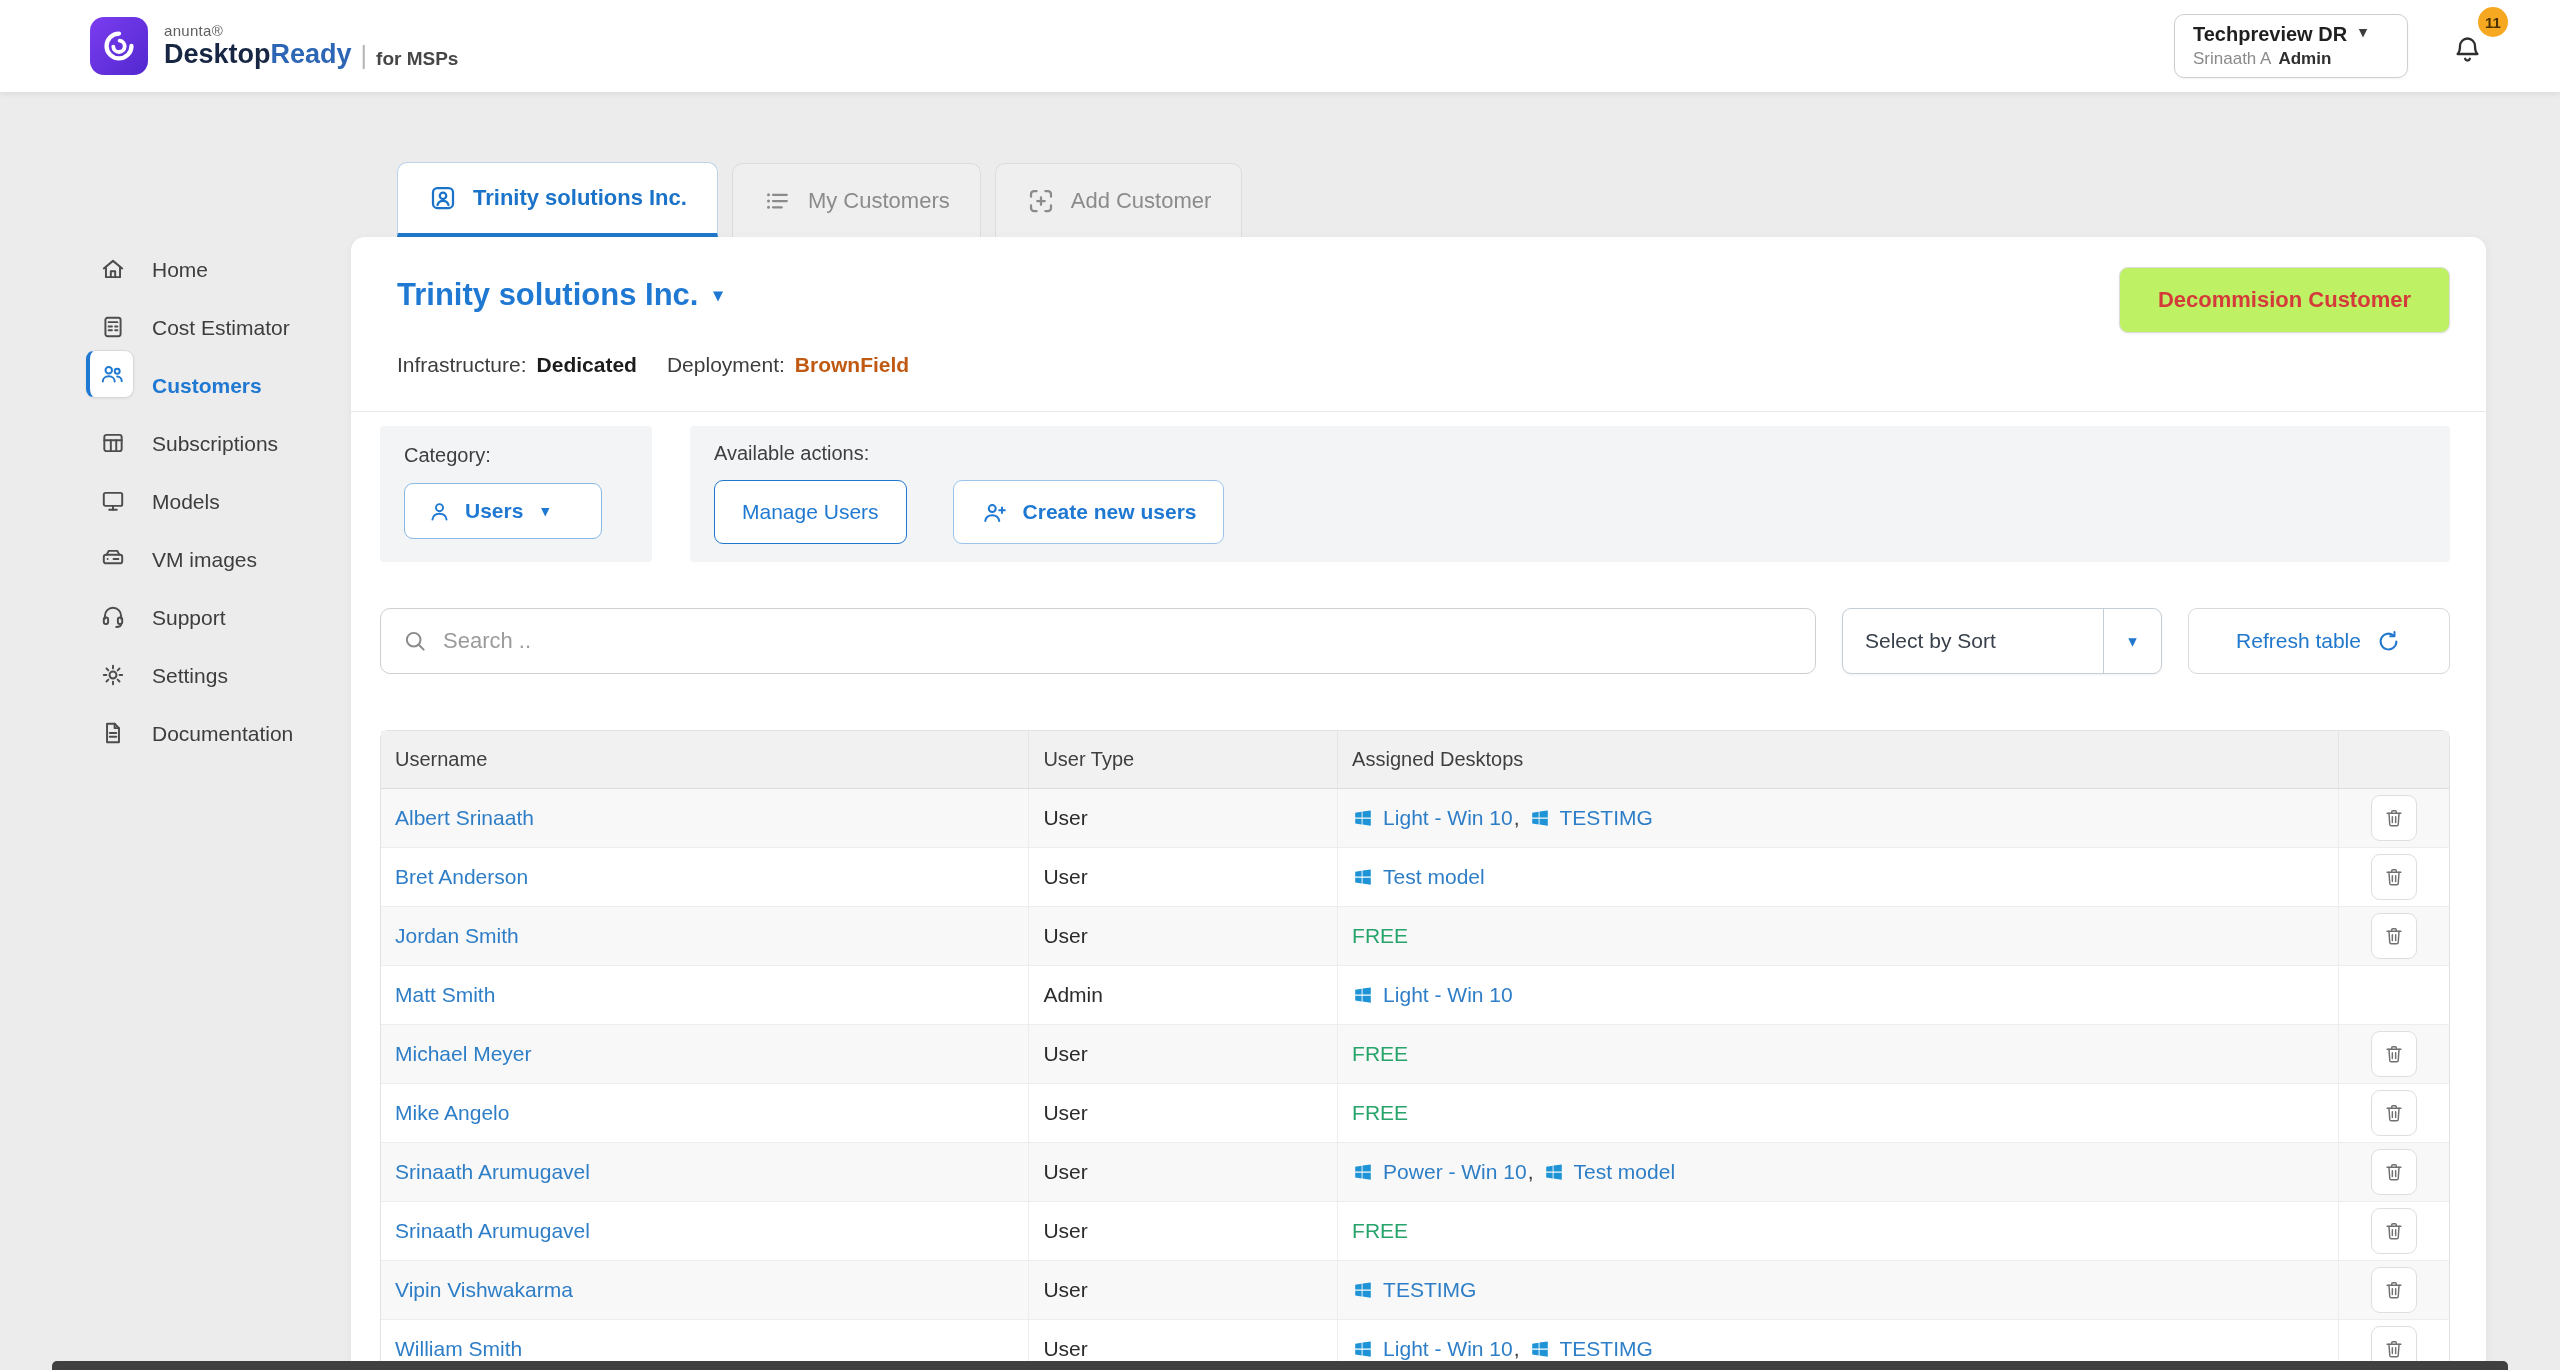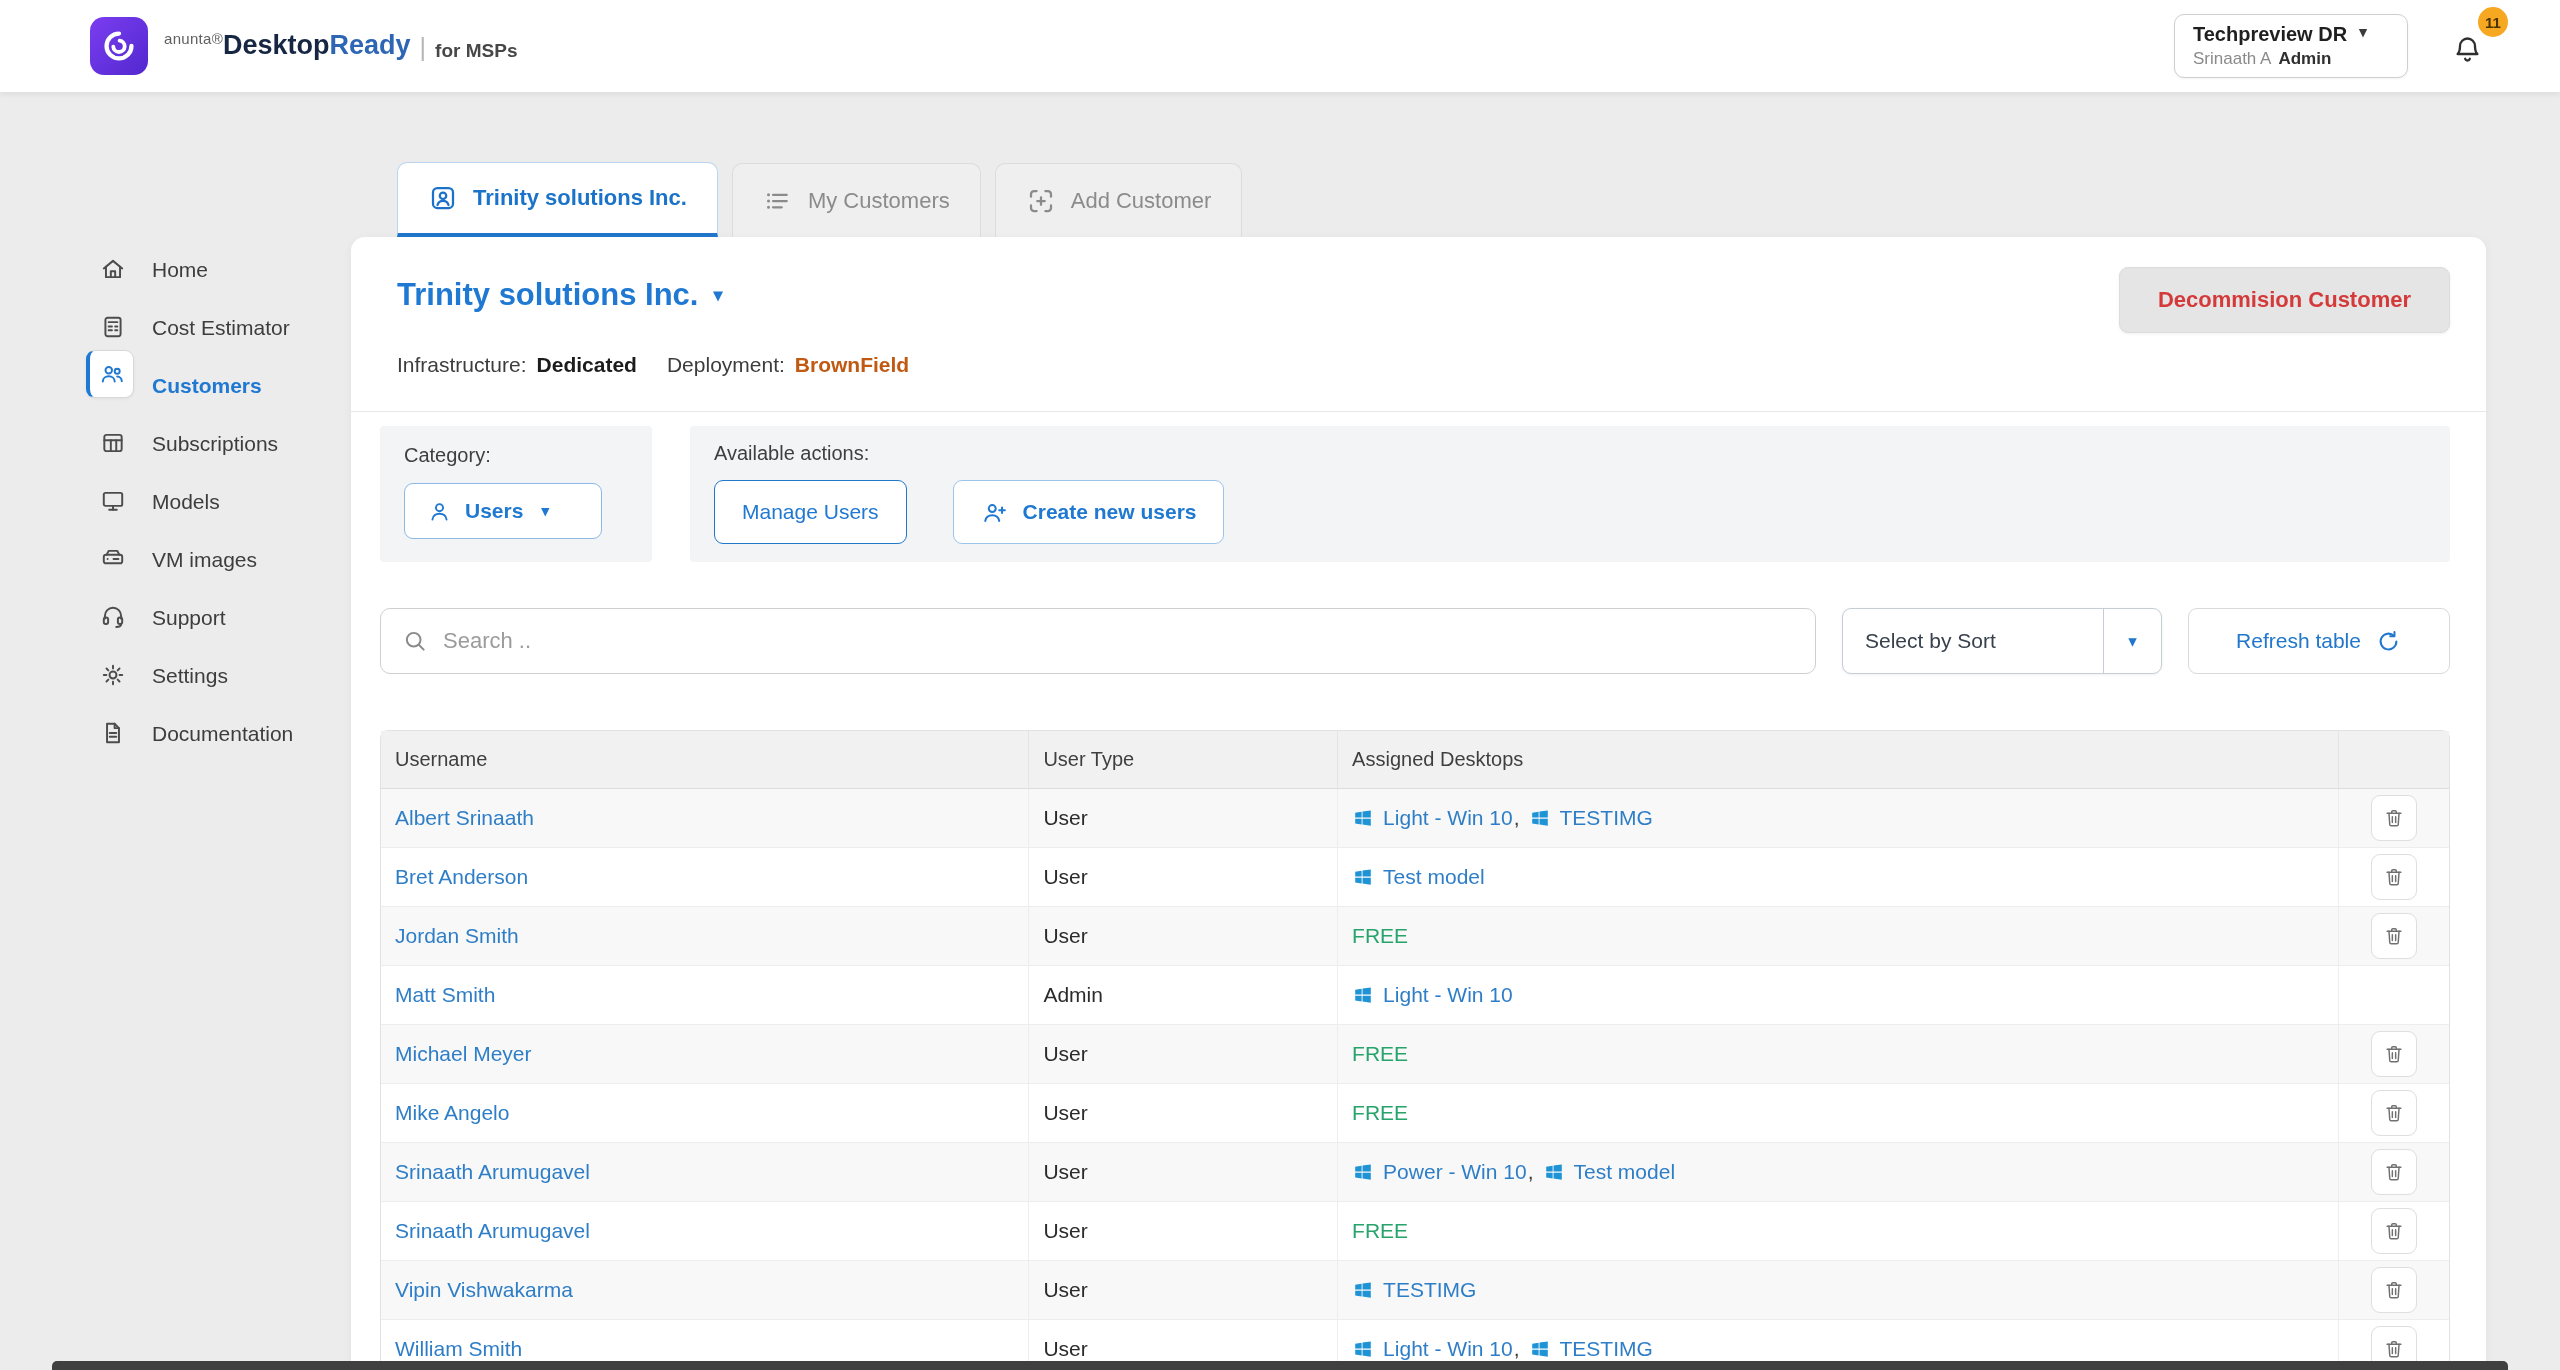--- a/index.html
+++ b/index.html
@@ -6,21 +6,21 @@
   html,body{width:2560px;height:1370px}
   body{font-family:"Liberation Sans",sans-serif;background:#ececec;overflow:hidden;position:relative;-webkit-font-smoothing:antialiased}
   a{cursor:pointer}
   button{font-family:inherit;cursor:pointer}
 
   
   .header{position:absolute;top:0;left:0;width:2560px;height:92px;background:#fff;box-shadow:0 2px 6px rgba(0,0,0,.08);display:flex;align-items:center;padding:0 64px 0 90px;z-index:30}
   .brand{display:flex;align-items:center;gap:16px}
   .brand-mark{width:58px;height:58px;border-radius:14px;background:linear-gradient(135deg,#7b3df0,#5228cf);display:flex;align-items:center;justify-content:center}
   .brand-mark svg{width:38px;height:38px}
-  .brand-text{display:flex;flex-direction:row;line-height:1.15}
+  .brand-text{display:flex;flex-direction:column;line-height:1.15}
   .brand-company{font-size:15px;color:#5f5f5f;letter-spacing:.3px}
   .brand-product{font-size:27px;font-weight:bold;display:flex;align-items:flex-end;gap:9px;white-space:nowrap}
   .bp1{color:#172642}.bp2{color:#2d66b5;margin-left:-9px}
   .brand-sep{color:#b5b5b5;font-weight:normal;font-size:25px}
   .brand-tagline{color:#474747;font-size:19px;font-weight:bold}
   .account-box{margin-left:auto;border:1px solid #cfcfcf;border-radius:10px;background:#fff;padding:8px 18px;min-width:234px;display:flex;flex-direction:column;gap:3px;box-shadow:0 1px 3px rgba(0,0,0,.05);cursor:pointer}
   .account-line1{font-size:20px;font-weight:bold;color:#1f1f1f;display:flex;align-items:flex-start;gap:12px}
   .acc-caret{color:#3c3c3c;font-size:15px}
   .account-line2{font-size:17px;color:#8a8a8a;display:flex;gap:7px}
   .account-line2 b{color:#2f2f2f}
@@ -43,21 +43,21 @@
   .tabs{display:flex;align-items:flex-end;gap:14px;padding-left:47px;margin-top:70px}
   .tab{display:flex;align-items:center;gap:15px;height:74px;padding:0 30px;font-size:22px;color:#8b8b8b;background:#efefef;border:1px solid #dcdcdc;border-bottom:none;border-radius:10px 10px 0 0;white-space:nowrap}
   .tab-icon{display:flex;color:#8b8b8b}
   .tab-icon svg{width:30px;height:30px}
   .tab.active{background:#fff;color:#1a73c8;font-weight:bold;border:1px solid #b9d4ec;border-bottom:4px solid #2077cb;height:75px}
   .tab.active .tab-icon{color:#1a73c8}
   .card{margin:0 74px 0 1px;background:#fff;border-radius:14px;box-shadow:0 2px 10px rgba(0,0,0,.05);padding:30px 36px 0 29px;min-height:1045px;position:relative}
   .title-row{display:flex;align-items:flex-start;justify-content:space-between;padding-left:17px}
   .customer-title{font-size:31px;color:#1f78d1;font-weight:bold;display:flex;align-items:center;gap:15px;margin-top:10px;cursor:pointer}
   .title-caret{font-size:18px;color:#1f78d1}
-  .decommission-btn{background:#e5e5e5;border:1px solid #dcdcdc;border-radius:9px;color:#d43a3a;font-weight:bold;font-size:22px;padding:0 38px;height:66px;box-shadow:0 1px 3px rgba(0,0,0,.06)}
+  .decommission-btn{background:#bef264;border:1px solid #dcdcdc;border-radius:9px;color:#d43a3a;font-weight:bold;font-size:22px;padding:0 38px;height:66px;box-shadow:0 1px 3px rgba(0,0,0,.06)}
   .meta-row{display:flex;align-items:center;gap:10px;font-size:21px;color:#3d3d3d;margin-top:20px;padding-left:17px}
   .meta-value{color:#1c1c1c;margin-right:20px;font-weight:bold}
   .brownfield{color:#c05a12}
   .divider{border-top:1px solid #e8e8e8;margin:34px -36px 0 -29px}
 
   
   .panel-row{display:flex;gap:38px;margin-top:14px}
   .category-panel{background:#f3f4f6;border-radius:4px;padding:18px 24px;width:272px}
   .actions-panel{background:#f3f4f6;border-radius:4px;padding:16px 24px 18px;flex:1}
   .panel-label{font-size:20px;color:#3f3f3f}

